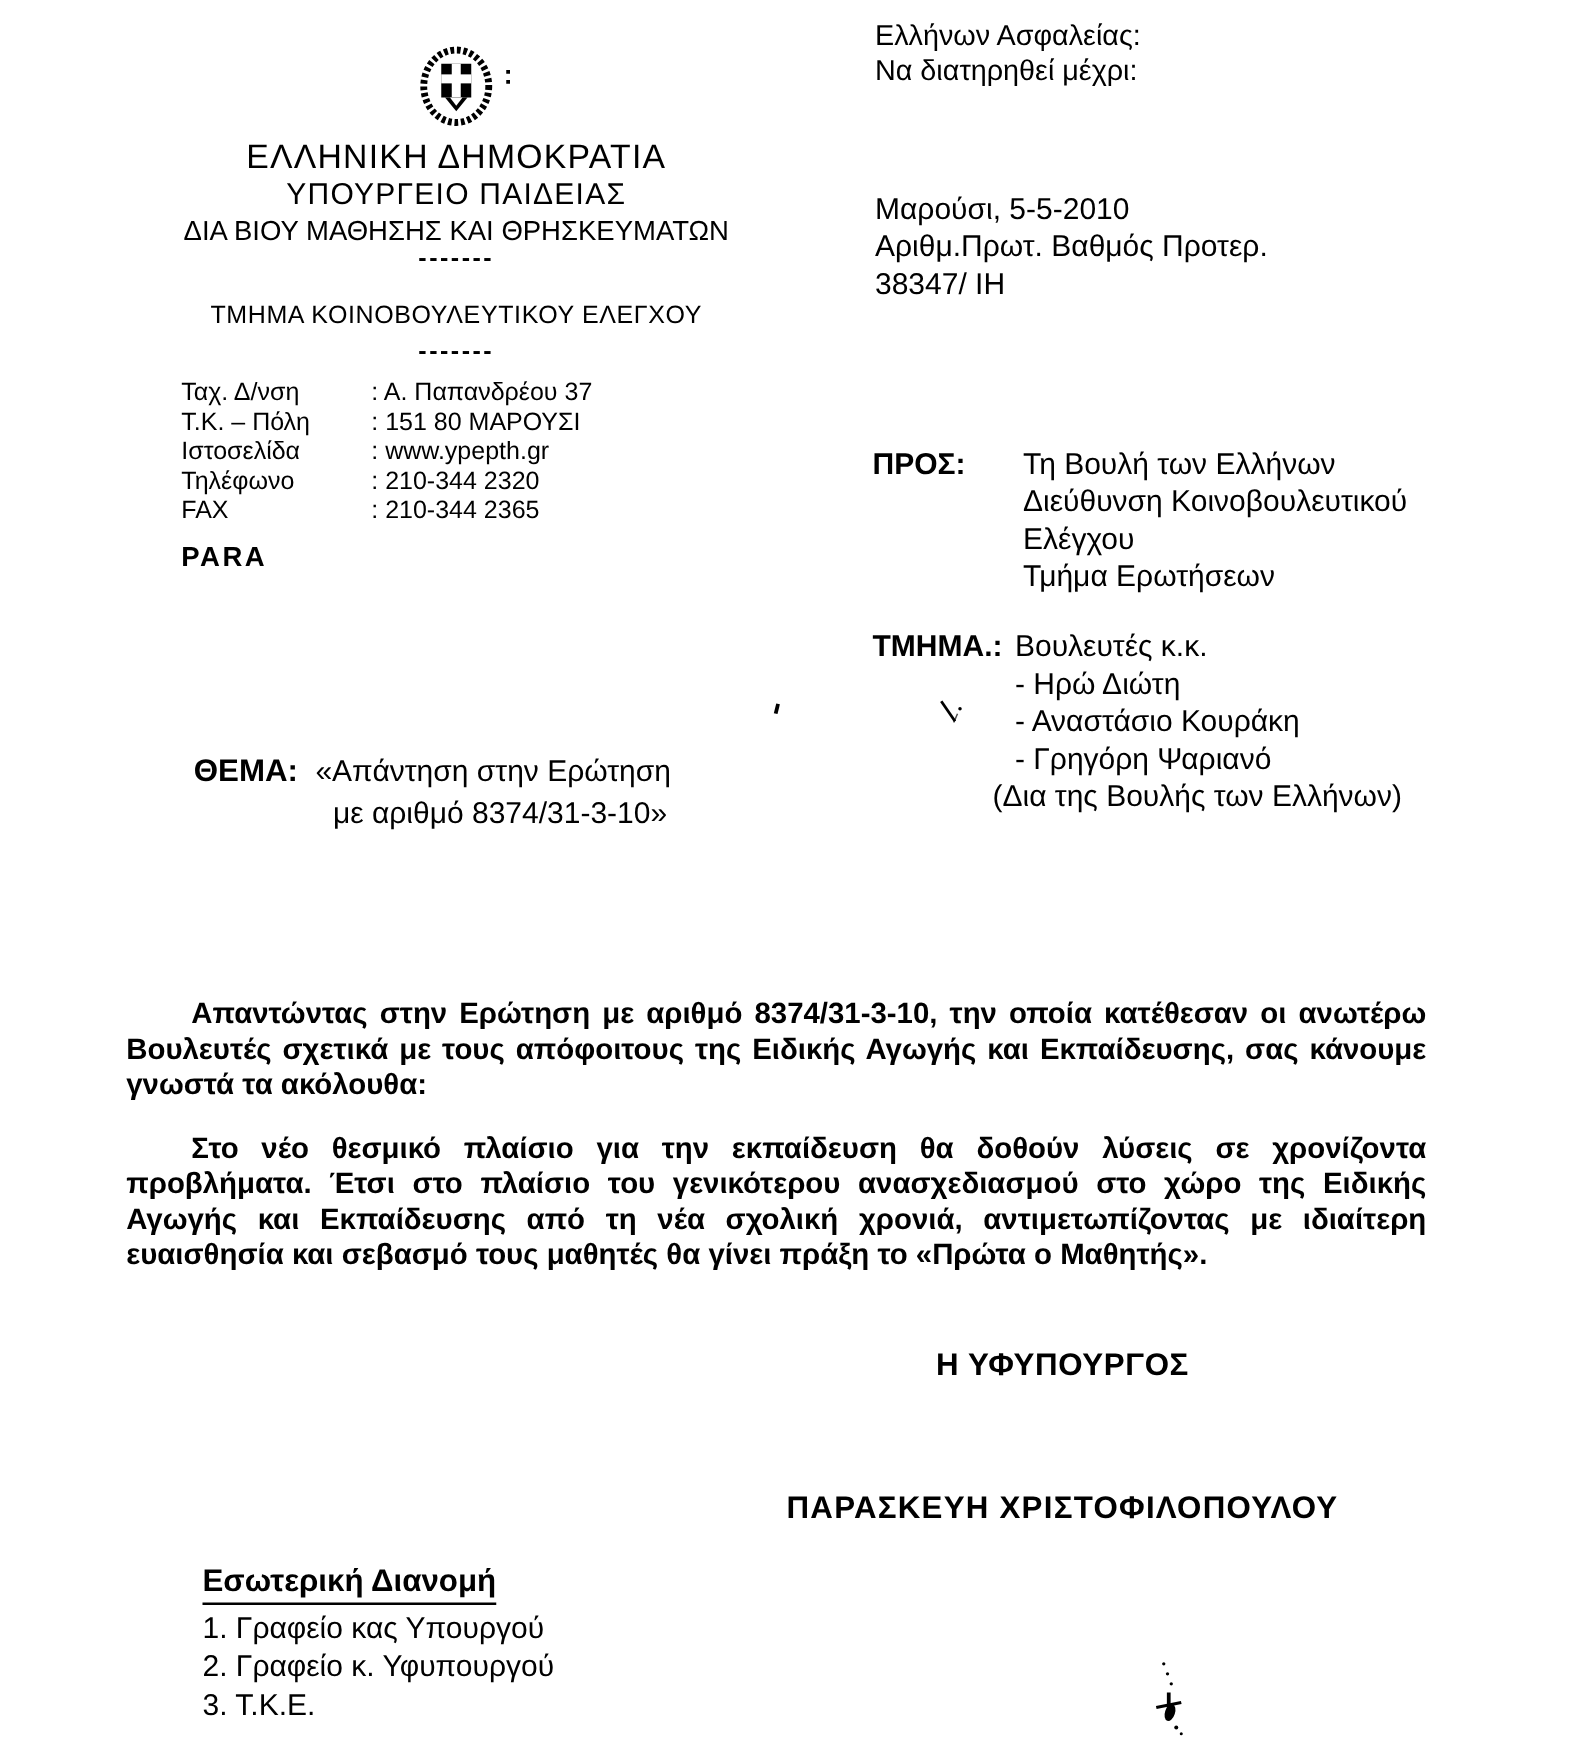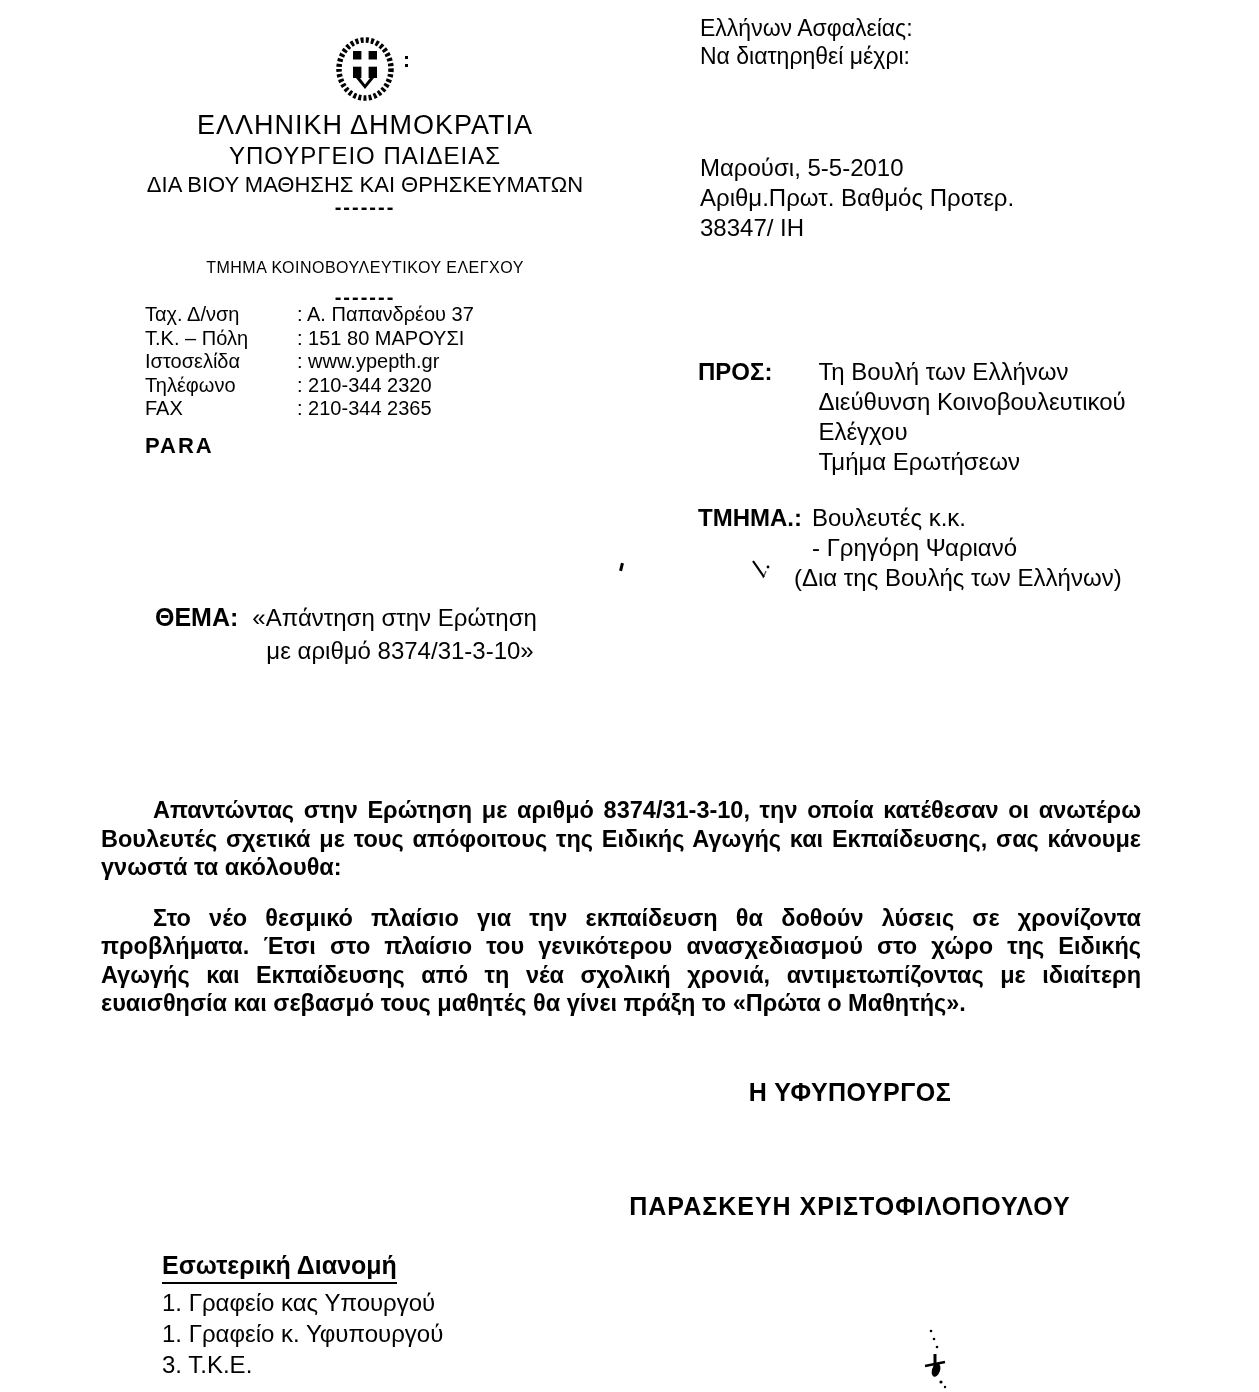--- a/index.html
+++ b/index.html
@@ -14,21 +14,21 @@
   }
   .abs{position:absolute;}
 
   
   .letterhead{left:55px;top:36px;width:620px;text-align:center;}
   .emblem{display:block;margin:0 auto 4px auto;}
   .rep{font-size:27px;line-height:30px;letter-spacing:1px;margin-top:6px;}
   .min1{font-size:24px;line-height:26px;letter-spacing:1px;margin-top:3px;}
   .min2{font-size:22px;line-height:24px;margin-top:4px;}
   .divider{font-size:20px;letter-spacing:2px;line-height:16px;margin-top:2px;font-weight:bold;}
-  .dept{font-size:16px;line-height:26px;letter-spacing:0.5px;margin-top:40px;}
+  .dept{font-size:20px;line-height:26px;letter-spacing:0.5px;margin-top:24px;}
   .divider2{font-size:20px;letter-spacing:2px;line-height:16px;margin-top:8px;font-weight:bold;}
 
   
   .contact{left:145px;top:303px;font-size:20px;line-height:23.5px;}
   .contact .row{display:flex;}
   .contact .lbl{width:152px;flex:0 0 152px;}
   .para{left:145px;top:433px;font-size:22px;font-weight:bold;letter-spacing:2px;}
 
   
   .security{left:700px;top:14px;font-size:23px;line-height:28px;}
@@ -130,20 +130,22 @@
       <div>Διεύθυνση Κοινοβουλευτικού</div>
       <div>Ελέγχου</div>
       <div>Τμήμα Ερωτήσεων</div>
     </div>
   </div>
 
   <div class="abs addr koin">
     <span class="lbl">ΤΜΗΜΑ.:</span>
     <div class="lines">
       <div>Βουλευτές κ.κ.</div>
+      <div>- Ηρώ Διώτη</div>
+      <div>- Αναστάσιο Κουράκη</div>
       <div>- Γρηγόρη Ψαριανό</div>
       <div class="paren">(Δια της Βουλής των Ελλήνων)</div>
     </div>
   </div>
 
   <div class="abs subject">
     <span class="lbl">ΘΕΜΑ:</span>
     <div>
       <div>«Απάντηση στην Ερώτηση</div>
       <div class="l2">με αριθμό 8374/31-3-10»</div>
@@ -154,21 +156,21 @@
     <p>Απαντώντας στην Ερώτηση με αριθμό 8374/31-3-10, την οποία κατέθεσαν οι ανωτέρω Βουλευτές  σχετικά με τους απόφοιτους της Ειδικής Αγωγής και Εκπαίδευσης, σας κάνουμε γνωστά τα ακόλουθα:</p>
     <p>Στο νέο θεσμικό πλαίσιο για την εκπαίδευση θα δοθούν λύσεις σε χρονίζοντα προβλήματα. Έτσι στο πλαίσιο του γενικότερου ανασχεδιασμού στο χώρο της Ειδικής Αγωγής και Εκπαίδευσης από τη νέα σχολική χρονιά, αντιμετωπίζοντας με ιδιαίτερη ευαισθησία και σεβασμό τους μαθητές θα γίνει πράξη το «Πρώτα ο Μαθητής».</p>
   </div>
 
   <div class="abs sig-title">Η ΥΦΥΠΟΥΡΓΟΣ</div>
   <div class="abs sig-name">ΠΑΡΑΣΚΕΥΗ ΧΡΙΣΤΟΦΙΛΟΠΟΥΛΟΥ</div>
 
   <div class="abs dist">
     <div class="head">Εσωτερική Διανομή</div>
     <div>1. Γραφείο κας Υπουργού</div>
-    <div>1. Γραφείο κ. Υφυπουργού</div>
+    <div>2. Γραφείο κ. Υφυπουργού</div>
     <div>3. Τ.Κ.Ε.</div>
   </div>
 
   <div class="speck" style="left:405px;top:56px;width:3px;height:3px;"></div>
   <div class="speck" style="left:405px;top:64px;width:3px;height:3px;"></div>
   <div class="speck" style="left:620px;top:563px;width:3px;height:8px;transform:rotate(14deg);"></div>
   <svg class="abs" style="left:750px;top:558px;" width="26" height="28" viewBox="0 0 26 28" aria-hidden="true">
     <path d="M3 3 L14 19" stroke="#000" stroke-width="2.2" fill="none"></path>
     <circle cx="18" cy="9" r="1.4" fill="#000"></circle>
     <path d="M16 13 L13 20" stroke="#000" stroke-width="1.2" fill="none" opacity="0.7"></path>

